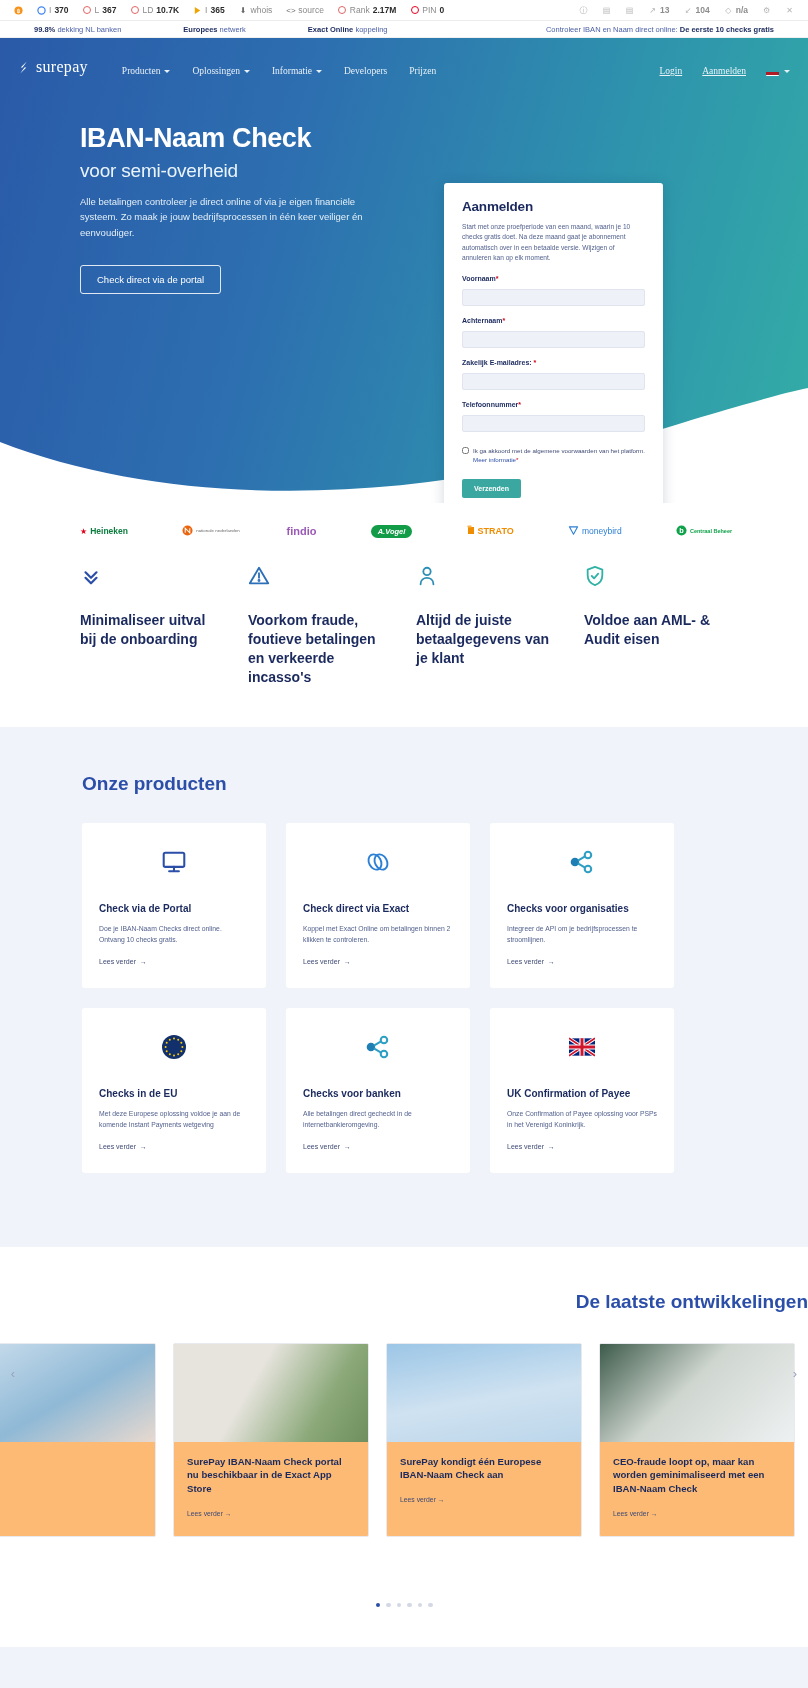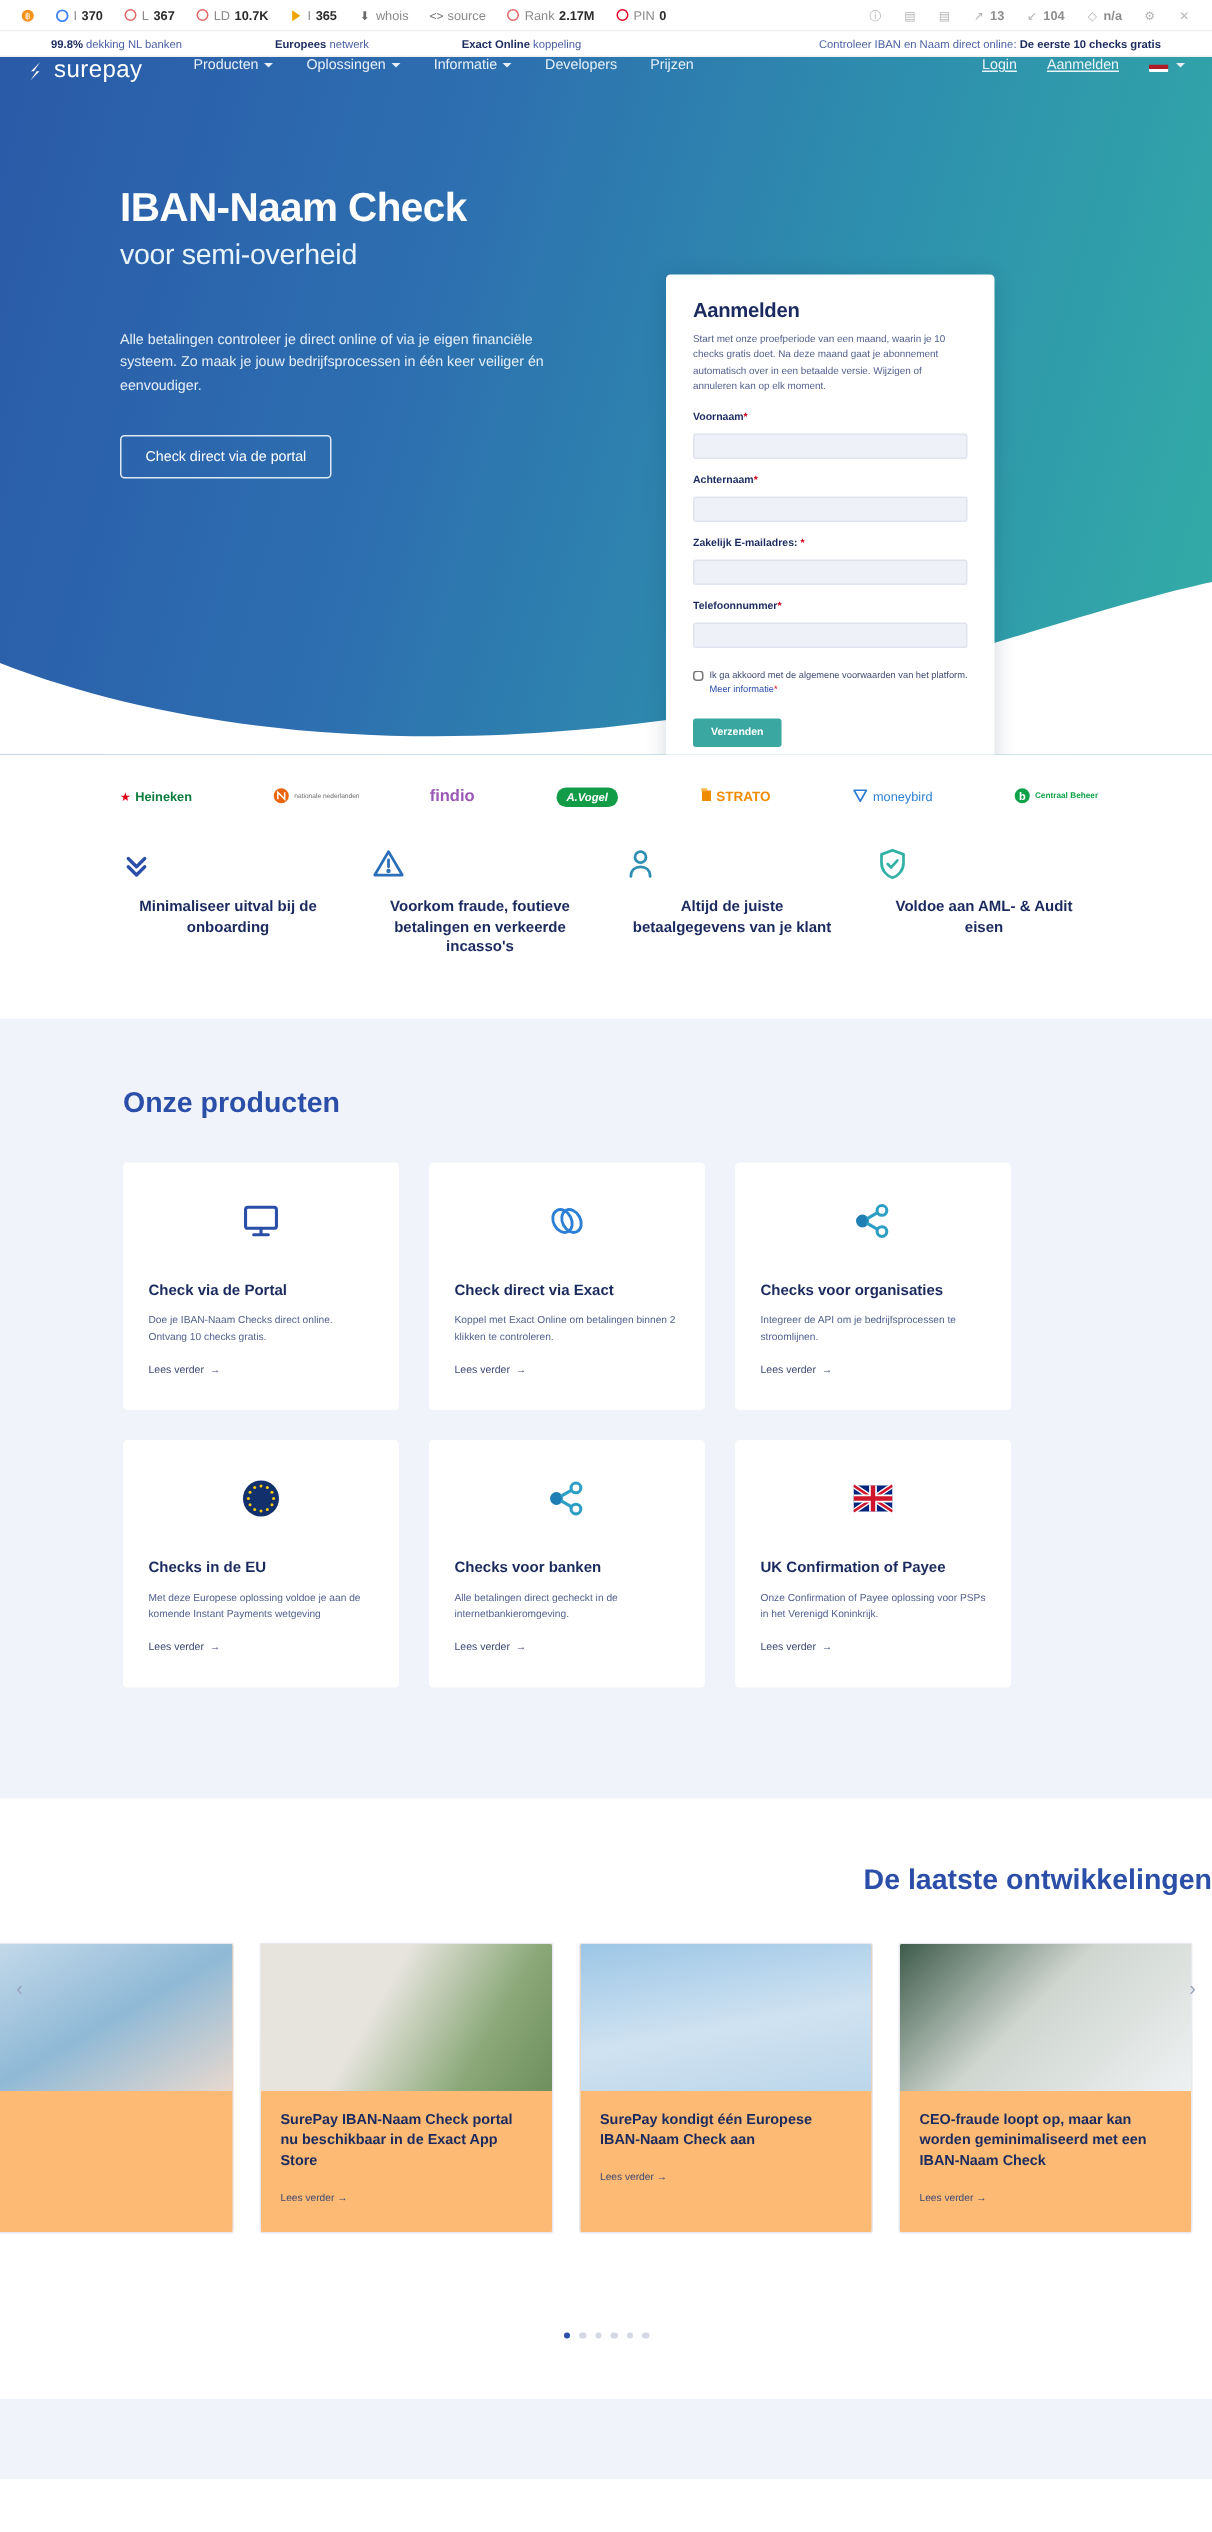--- a/index.html
+++ b/index.html
@@ -63,22 +63,23 @@
     overflow: hidden;
   }
   .hero-curve {
     position: absolute; left: 0; bottom: -1px; width: 100%; height: 120px;
   }
 
   
   .navbar {
     position: relative; z-index: 5;
     height: 38px;
-    display: flex; align-items: flex-start;
+    display: flex; align-items: flex-end;
     padding: 0 18px 0 16px;
+    font-family: Liberation Serif, serif;
   }
   .logo { display: flex; align-items: center; gap: 5px; margin-right: 34px; }
   .logo-mark { width: 15px; height: 15px; }
   .logo-text { font-size: 16px; color: #fff; letter-spacing: 0.3px; font-weight: 400; }
   .nav-links { display: flex; align-items: center; gap: 22px; }
   .nav-link {
     font-size: 9.5px; color: #e8f0f7; cursor: pointer;
     display: flex; align-items: center; gap: 4px;
   }
   .caret {
@@ -89,21 +90,21 @@
   .nav-right { margin-left: auto; display: flex; align-items: center; gap: 20px; }
   .nav-right a { font-size: 9.5px; color: #eaf3f8; text-decoration: underline; cursor: pointer; }
   .flag-nl { width: 13px; height: 9px; border-radius: 1px; overflow: hidden; display: block; }
   .lang-wrap { display: flex; align-items: center; gap: 5px; cursor: pointer; }
 
   
   .hero-inner { position: relative; z-index: 4; display: flex; padding: 48px 0 0 80px; }
   .hero-copy { width: 370px; }
   .hero-h1 { font-size: 27px; font-weight: bold; color: #ffffff; letter-spacing: -0.4px; line-height: 1.1; }
   .hero-h2 { font-size: 19px; font-weight: 300; color: #eaf4fb; margin-top: 6px; letter-spacing: -0.2px; }
-  .hero-p { font-size: 9.5px; line-height: 1.65; color: #e4eff8; margin-top: 37px; width: 312px; }
+  .hero-p { font-size: 9.5px; line-height: 1.65; color: #e4eff8; margin-top: 12px; width: 312px; }
   .hero-btn {
     margin-top: 24px; display: inline-block;
     border: 1px solid rgba(255,255,255,0.85); border-radius: 3px;
     color: #ffffff; font-size: 9.5px; padding: 8px 16px; cursor: pointer;
     background: transparent;
   }
 
   
   .signup {
     position: absolute; z-index: 6;
@@ -145,22 +146,22 @@
   .client-logo { font-size: 8.5px; display: flex; align-items: center; gap: 3px; white-space: nowrap; }
 
   
   .features {
     display: flex; padding: 4px 80px 40px 80px; gap: 24px;
     background: #ffffff;
   }
   .feature { width: 150px; }
   .feature-ico { height: 26px; display: flex; align-items: center; }
   .feature-title {
-    margin-top: 9px; font-size: 10px; font-weight: bold;
-    color: #1b2a5e; line-height: 1.35; text-align: center;
+    margin-top: 22px; font-size: 14px; font-weight: bold;
+    color: #1b2a5e; line-height: 1.35;
   }
 
   
   .products-sec {
     background: #f0f3f9; padding: 46px 0 74px 0;
     position: relative;
   }
   .sec-title-left { font-size: 19px; font-weight: bold; color: #2b4ea8; padding-left: 82px; }
   .card-grid {
     display: grid; grid-template-columns: repeat(3, 184px);

